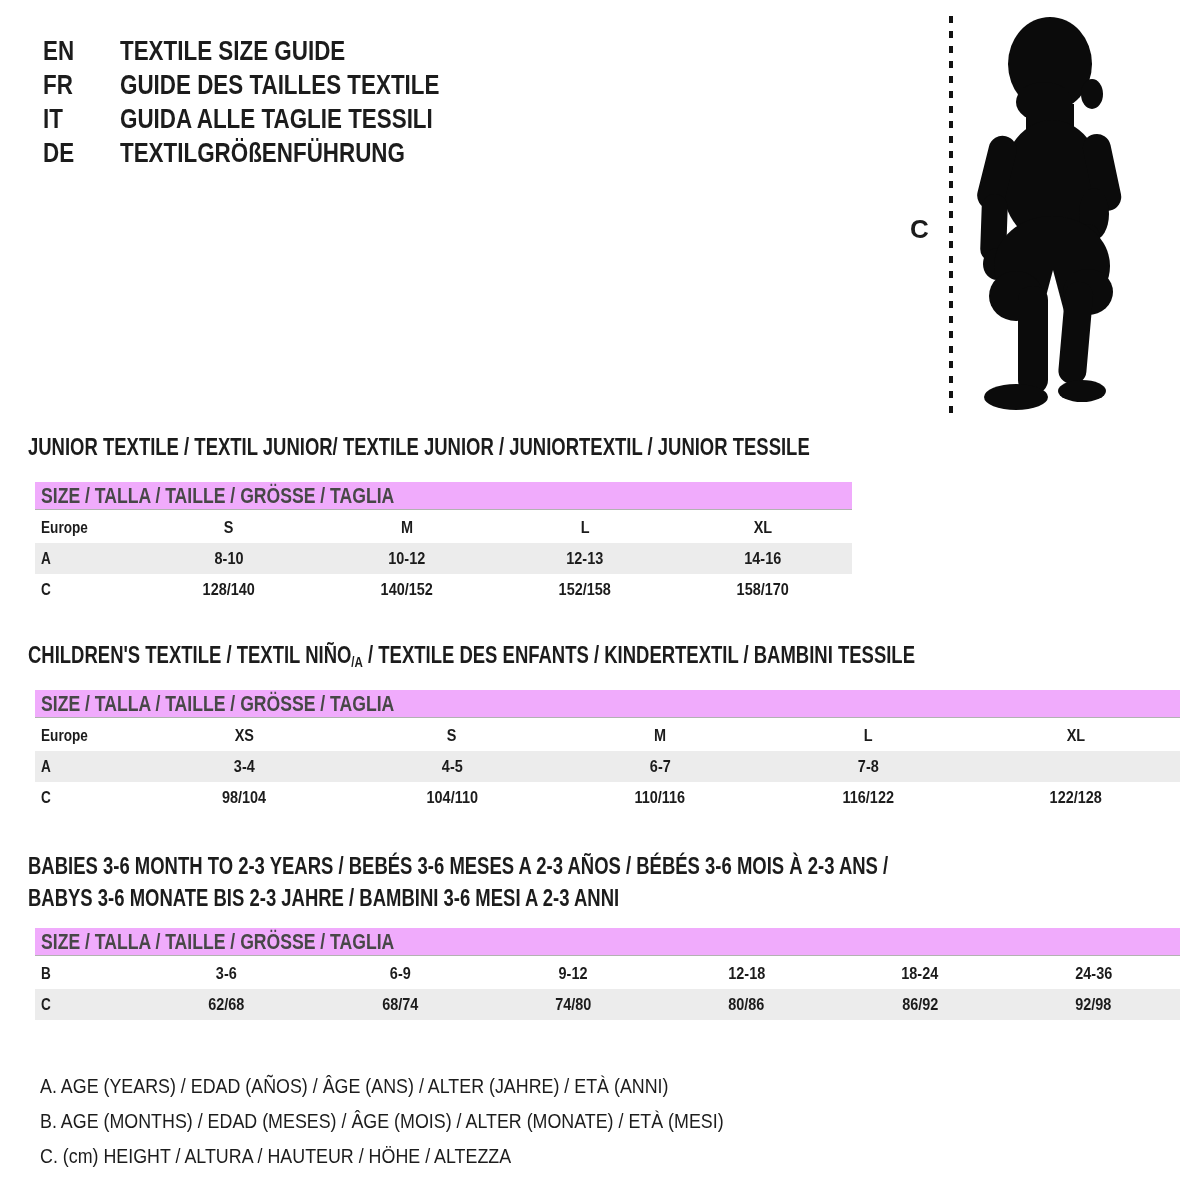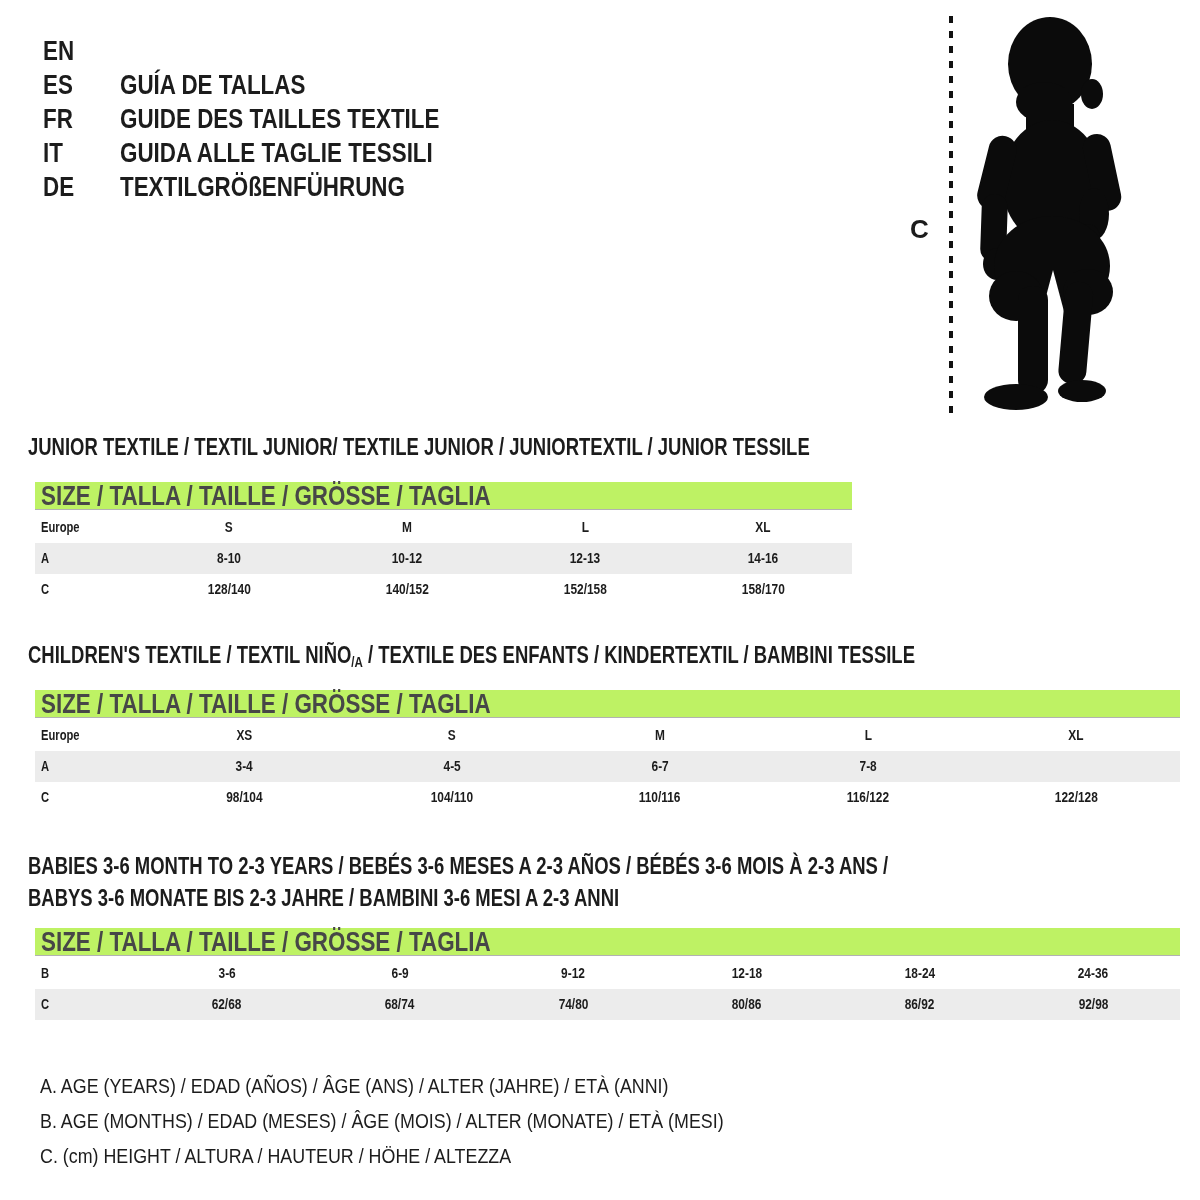--- a/index.html
+++ b/index.html
@@ -30,48 +30,45 @@
   #babies-title   { top:850px; line-height:32px; }
   .subA { font-size:15px; vertical-align:-4px; }
 
   
   .size-table { position:absolute; left:35px; }
   #junior-table   { top:482px; width:817px; }
   #children-table { top:690px; width:1145px; }
   #babies-table   { top:928px; width:1145px; }
 
   .size-bar {
-    height:28px; line-height:28px; background:#bef264; color:#474747;
-    font-weight:bold; font-size:28px; padding-left:6px;
+    height:28px; line-height:28px; background:#f0abfc; color:#474747;
+    font-weight:bold; font-size:22px; padding-left:6px;
     border-bottom:1px solid #b2b2b2;
   }
   .bar-gap { height:2px; }
-  .trow { display:grid; height:31px; line-height:31px; font-weight:bold; font-size:14px; }
+  .trow { display:grid; height:31px; line-height:31px; font-weight:bold; font-size:17px; }
   .cols4 { grid-template-columns:105px repeat(4,1fr); }
   .cols5 { grid-template-columns:105px repeat(5,1fr); }
   .cols6 { grid-template-columns:105px repeat(6,1fr); }
   .rlabel { padding-left:6px; text-align:left; }
   .cell { text-align:center; }
   .shade { background:#ececec; }
 
   
   .footnotes { position:absolute; left:40px; top:1068px; }
   .footnote { height:35px; line-height:35px; font-weight:normal; font-size:21px; }
   .footnote .cx { transform:scaleX(0.85); }
 </style>
 </head>
 <body>
 
 <div class="lang">
   <div class="lang-row">
     <div class="lang-code"><span class="cx">EN</span></div>
-  </div>
-  <div class="lang-row">
-    <div class="lang-code"><span class="cx">ES</span></div>
-    <div class="lang-title"><span class="cx">GUÍA DE TALLAS</span></div>
+    <div class="lang-title"><span class="cx">TEXTILE SIZE GUIDE</span></div>
   </div>
   <div class="lang-row">
     <div class="lang-code"><span class="cx">FR</span></div>
     <div class="lang-title"><span class="cx">GUIDE DES TAILLES TEXTILE</span></div>
   </div>
   <div class="lang-row">
     <div class="lang-code"><span class="cx">IT</span></div>
     <div class="lang-title"><span class="cx">GUIDA ALLE TAGLIE TESSILI</span></div>
   </div>
   <div class="lang-row">

